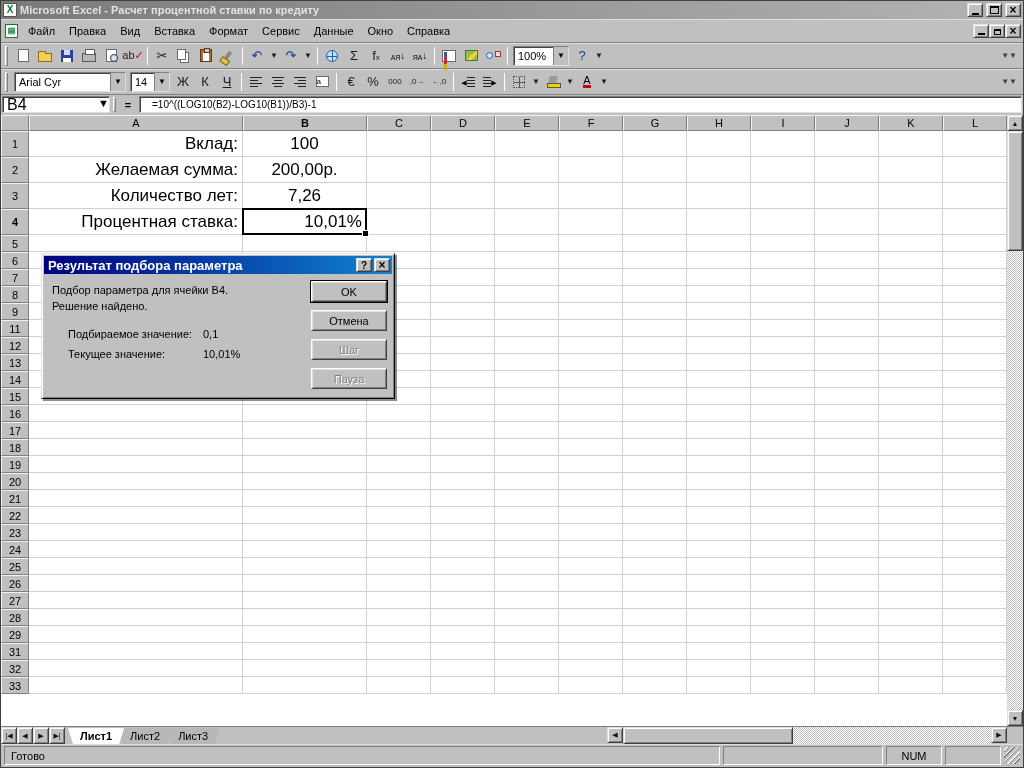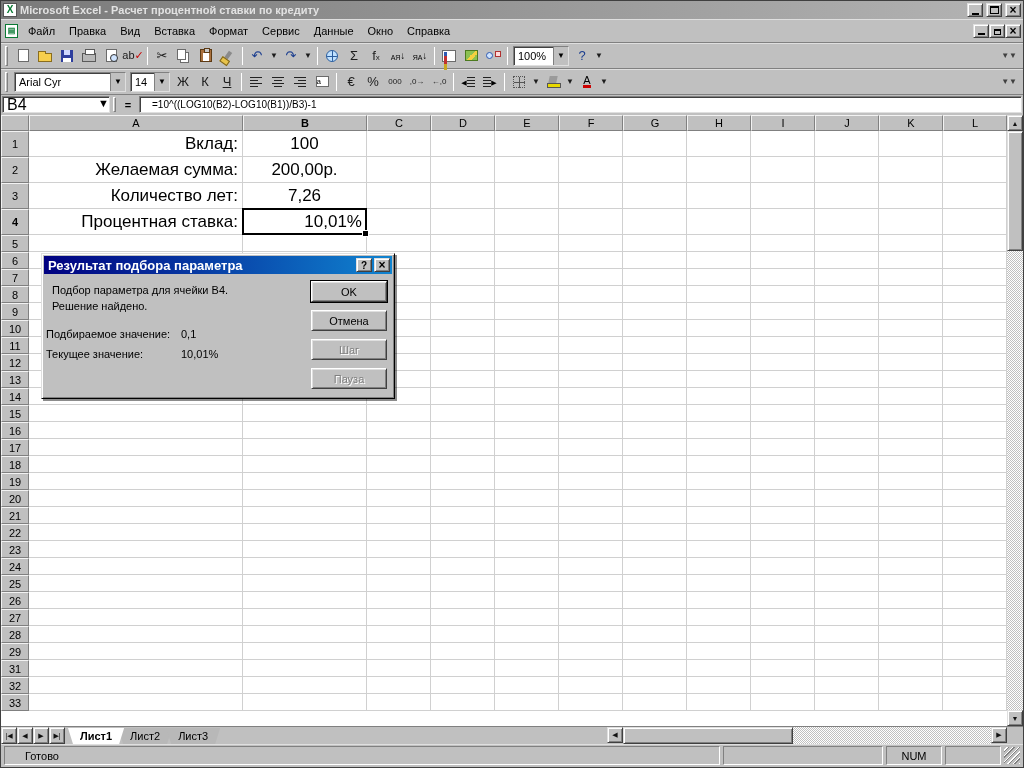--- a/index.html
+++ b/index.html
@@ -137,35 +137,35 @@
   .tab{padding:2px 12px;background:#b8b8b8;color:#000;clip-path:polygon(0 0,100% 0,calc(100% - 5px) 100%,5px 100%);
     margin-right:-6px;display:flex;align-items:center;white-space:nowrap}
   .tab.active{background:#fff;font-weight:bold;z-index:2;position:relative}
   .tab-filler{flex:1}
   .hscroll{width:400px;flex:0 0 400px;display:flex;align-items:stretch}
   .hthumb{width:170px;flex:0 0 170px;background:#c0c0c0;border:1px solid;border-color:#dfdfdf #404040 #404040 #dfdfdf;box-shadow:inset 1px 1px 0 #fff,inset -1px -1px 0 #808080}
   .tab-corner{width:16px;flex:0 0 16px;background:#c0c0c0}
 
   
   .statusbar{height:23px;flex:0 0 23px;display:flex;align-items:center;gap:3px;background:#c0c0c0;padding:2px 3px;box-shadow:inset 0 1px 0 #dfdfdf}
-  .spanel{height:19px;border:1px solid;border-color:#808080 #fff #fff #808080;display:flex;align-items:center;padding:0 20px;white-space:nowrap}
+  .spanel{height:19px;border:1px solid;border-color:#808080 #fff #fff #808080;display:flex;align-items:center;padding:0 6px;white-space:nowrap}
   .spanel.main{flex:1}
   .spanel.w160{width:160px}.spanel.w56{width:56px;justify-content:center}
   .grip-corner{width:16px;height:17px;background:repeating-linear-gradient(135deg,#c0c0c0 0 2px,#fff 2px 3px,#808080 3px 4px)}
 
   
   .dialog{position:absolute;left:40px;top:138px;width:354px;height:146px;background:#c0c0c0;z-index:20;
     border:1px solid;border-color:#dfdfdf #000 #000 #dfdfdf;box-shadow:inset 1px 1px 0 #fff,inset -1px -1px 0 #808080,2px 2px 0 rgba(0,0,0,.45)}
   .dlg-title{position:absolute;left:2px;top:2px;right:2px;height:18px;display:flex;align-items:center;padding:0 2px 0 4px;gap:2px;
     background:linear-gradient(90deg,var(--dialog-title-start,#000080),var(--dialog-title-end,#1084d0));}
   .dlg-title-text{color:#fff;font-weight:bold;font-size:13px;flex:1;white-space:nowrap;overflow:hidden}
   .dlg-title .winbtn{width:16px;height:14px;font-size:10px;font-weight:bold}
   .dlg-line{position:absolute;left:10px;font-size:11px}
   .dlg-line.l1{top:30px}.dlg-line.l2{top:46px}
-  .dlg-fields{position:absolute;left:4px;top:74px}
+  .dlg-fields{position:absolute;left:26px;top:74px}
   .dlg-field{display:flex;margin-bottom:8px}
   .dlg-label{width:135px}
   .btn{font-family:"Liberation Sans",sans-serif;font-size:11px;color:#000;background:#c0c0c0;border:1px solid;border-color:#fff #404040 #404040 #fff;
     box-shadow:inset 1px 1px 0 #dfdfdf,inset -1px -1px 0 #808080;display:flex;align-items:center;justify-content:center}
   .btn.default{outline:1px solid #000}
   .btn.disabled{color:#808080;text-shadow:1px 1px 0 #fff}
   .dlg-buttons{position:absolute;top:27px;right:7px;width:76px;display:flex;flex-direction:column;gap:8px}
   .dlg-btn{width:76px;height:21px}
 </style>
 </head>
@@ -639,35 +639,20 @@
             <div class="cell w-std"></div>
             <div class="cell w-std"></div>
             <div class="cell w-std"></div>
             <div class="cell w-std"></div>
             <div class="cell w-std"></div>
             <div class="cell w-std"></div>
             <div class="cell w-std"></div>
             <div class="cell w-std"></div>
           </div>
           <div class="grid-row">
-            <span class="row-hdr">10</span>
-            <div class="cell w-A"></div>
-            <div class="cell w-B"></div>
-            <div class="cell w-std"></div>
-            <div class="cell w-std"></div>
-            <div class="cell w-std"></div>
-            <div class="cell w-std"></div>
-            <div class="cell w-std"></div>
-            <div class="cell w-std"></div>
-            <div class="cell w-std"></div>
-            <div class="cell w-std"></div>
-            <div class="cell w-std"></div>
-            <div class="cell w-std"></div>
-          </div>
-          <div class="grid-row">
             <span class="row-hdr">11</span>
             <div class="cell w-A"></div>
             <div class="cell w-B"></div>
             <div class="cell w-std"></div>
             <div class="cell w-std"></div>
             <div class="cell w-std"></div>
             <div class="cell w-std"></div>
             <div class="cell w-std"></div>
             <div class="cell w-std"></div>
             <div class="cell w-std"></div>

